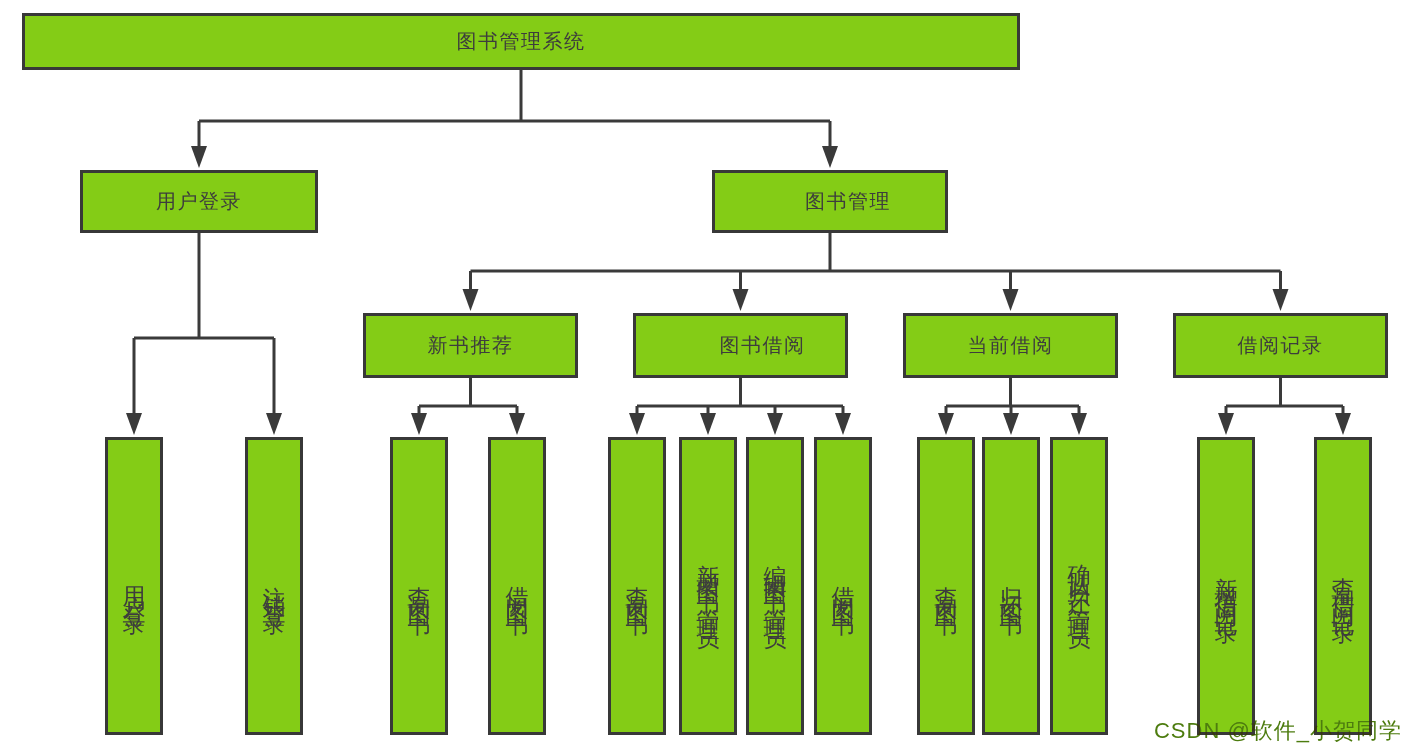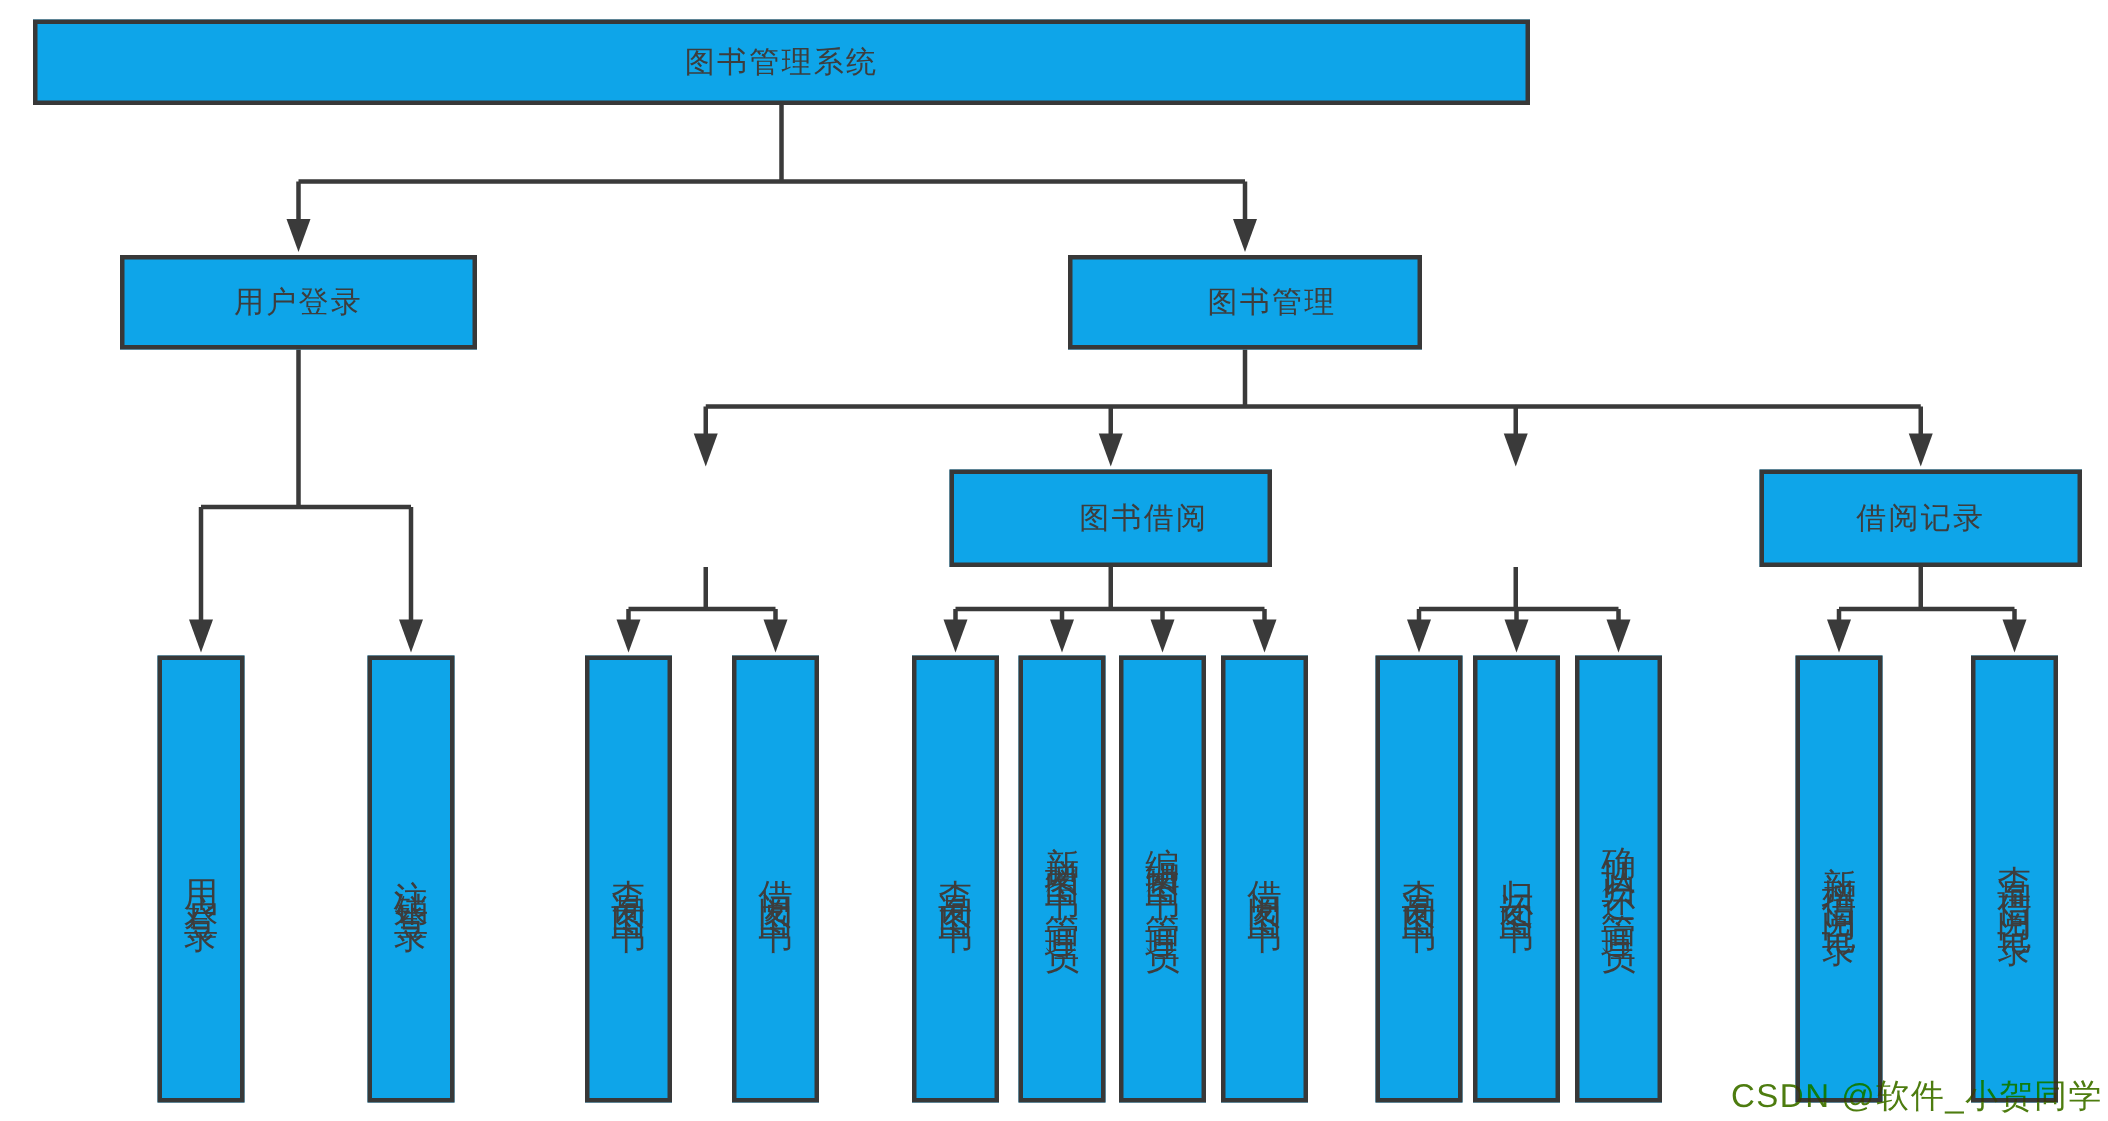--- a/index.html
+++ b/index.html
@@ -6,21 +6,21 @@
   html,body { background:#ffffff; }
   body {
     width:1405px; height:747px;
     position:relative; overflow:hidden;
     font-family:"Liberation Sans","DejaVu Sans",sans-serif;
   }
   .stage { position:absolute; inset:0; }
   svg.connectors { position:absolute; left:0; top:0; z-index:1; }
   .node {
     position:absolute; z-index:2;
-    background:#0ea5e9;
+    background:#84cc16;
     border:3px solid #383838;
     color:#3d3d3d;
     display:flex; align-items:center; justify-content:center;
     text-align:center;
   }
   .h-node { font-size:20px; letter-spacing:1.5px; }
   .leaf-node span.vtext {
     writing-mode:vertical-rl;
     text-orientation:mixed;
     font-size:23px;
@@ -77,22 +77,28 @@
     <span>图书管理系统</span>
   </div>
 
   <div class="node h-node" style="left:80px; top:170px; width:238px; height:63px;">
     <span>用户登录</span>
   </div>
   <div class="node h-node" style="left:712px; top:170px; width:236px; height:63px;padding-left:36px;">
     <span>图书管理</span>
   </div>
 
+  <div class="node h-node" style="left:363px; top:313px; width:215px; height:65px;">
+    <span>新书推荐</span>
+  </div>
   <div class="node h-node" style="left:633px; top:313px; width:215px; height:65px;padding-left:44px;">
     <span>图书借阅</span>
+  </div>
+  <div class="node h-node" style="left:903px; top:313px; width:215px; height:65px;">
+    <span>当前借阅</span>
   </div>
   <div class="node h-node" style="left:1173px; top:313px; width:215px; height:65px;">
     <span>借阅记录</span>
   </div>
 
   <div class="node leaf-node" style="left:105px; top:437px; width:58px; height:298px;">
     <span class="vtext">用户登录</span>
   </div>
   <div class="node leaf-node" style="left:245px; top:437px; width:58px; height:298px;">
     <span class="vtext">注销登录</span>

